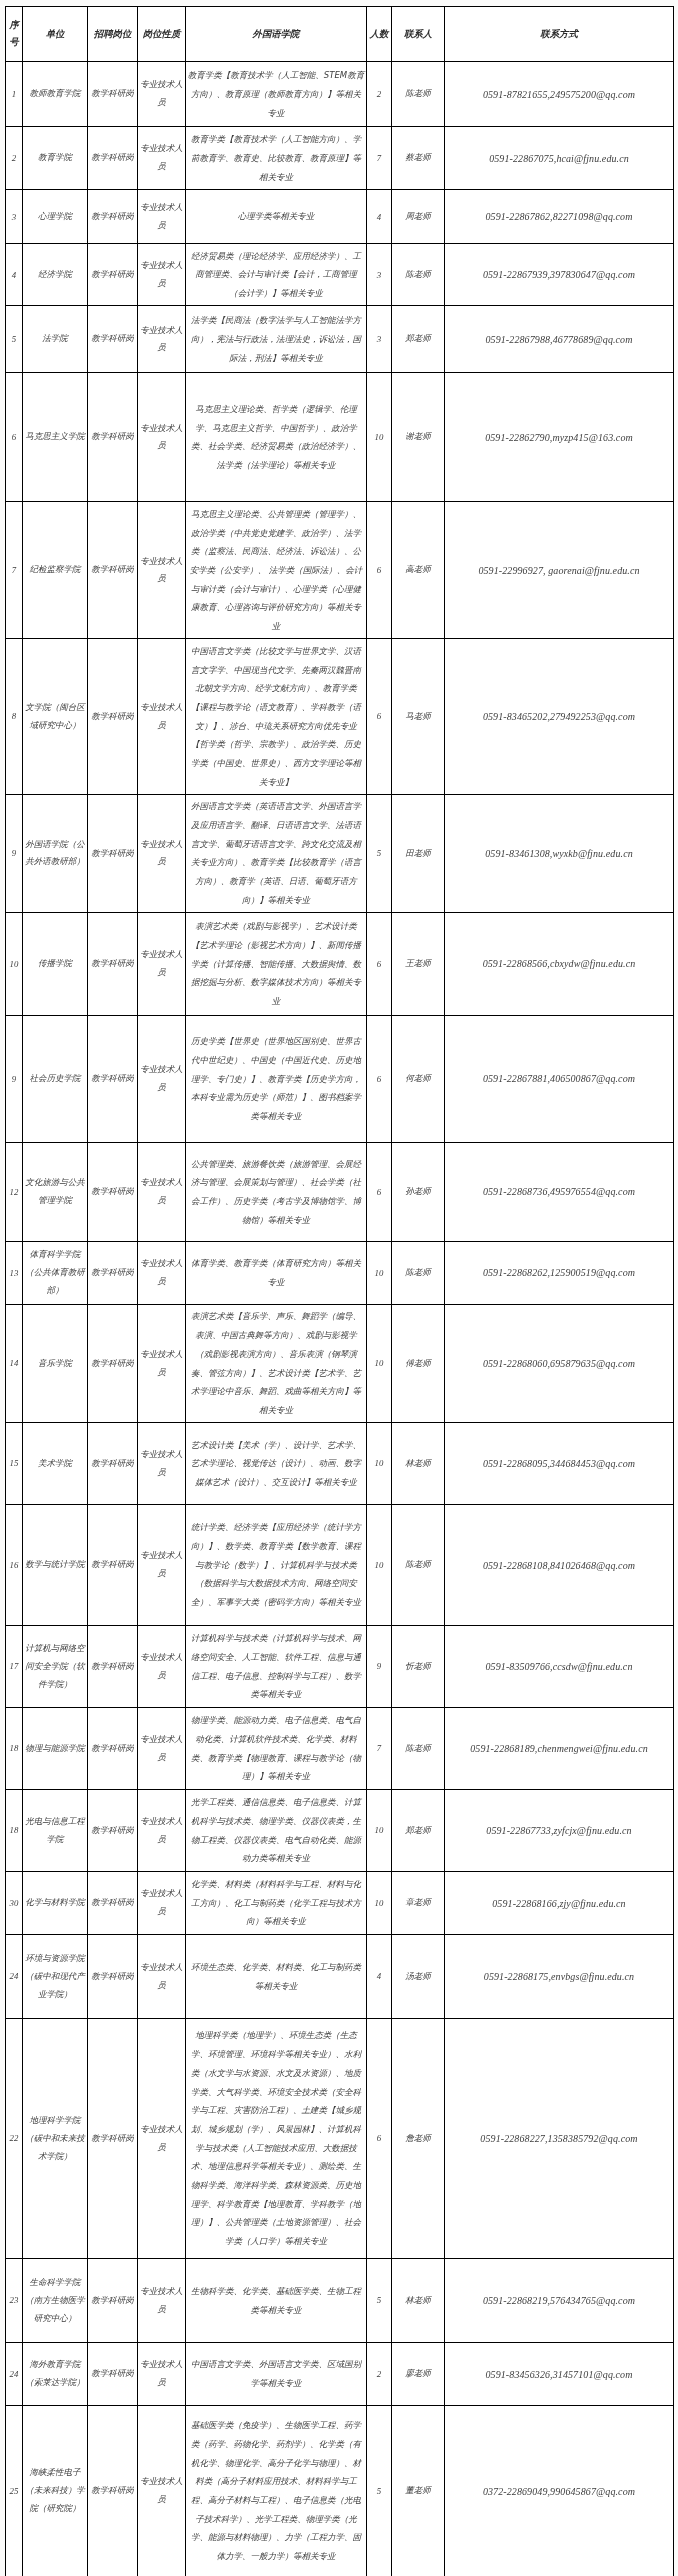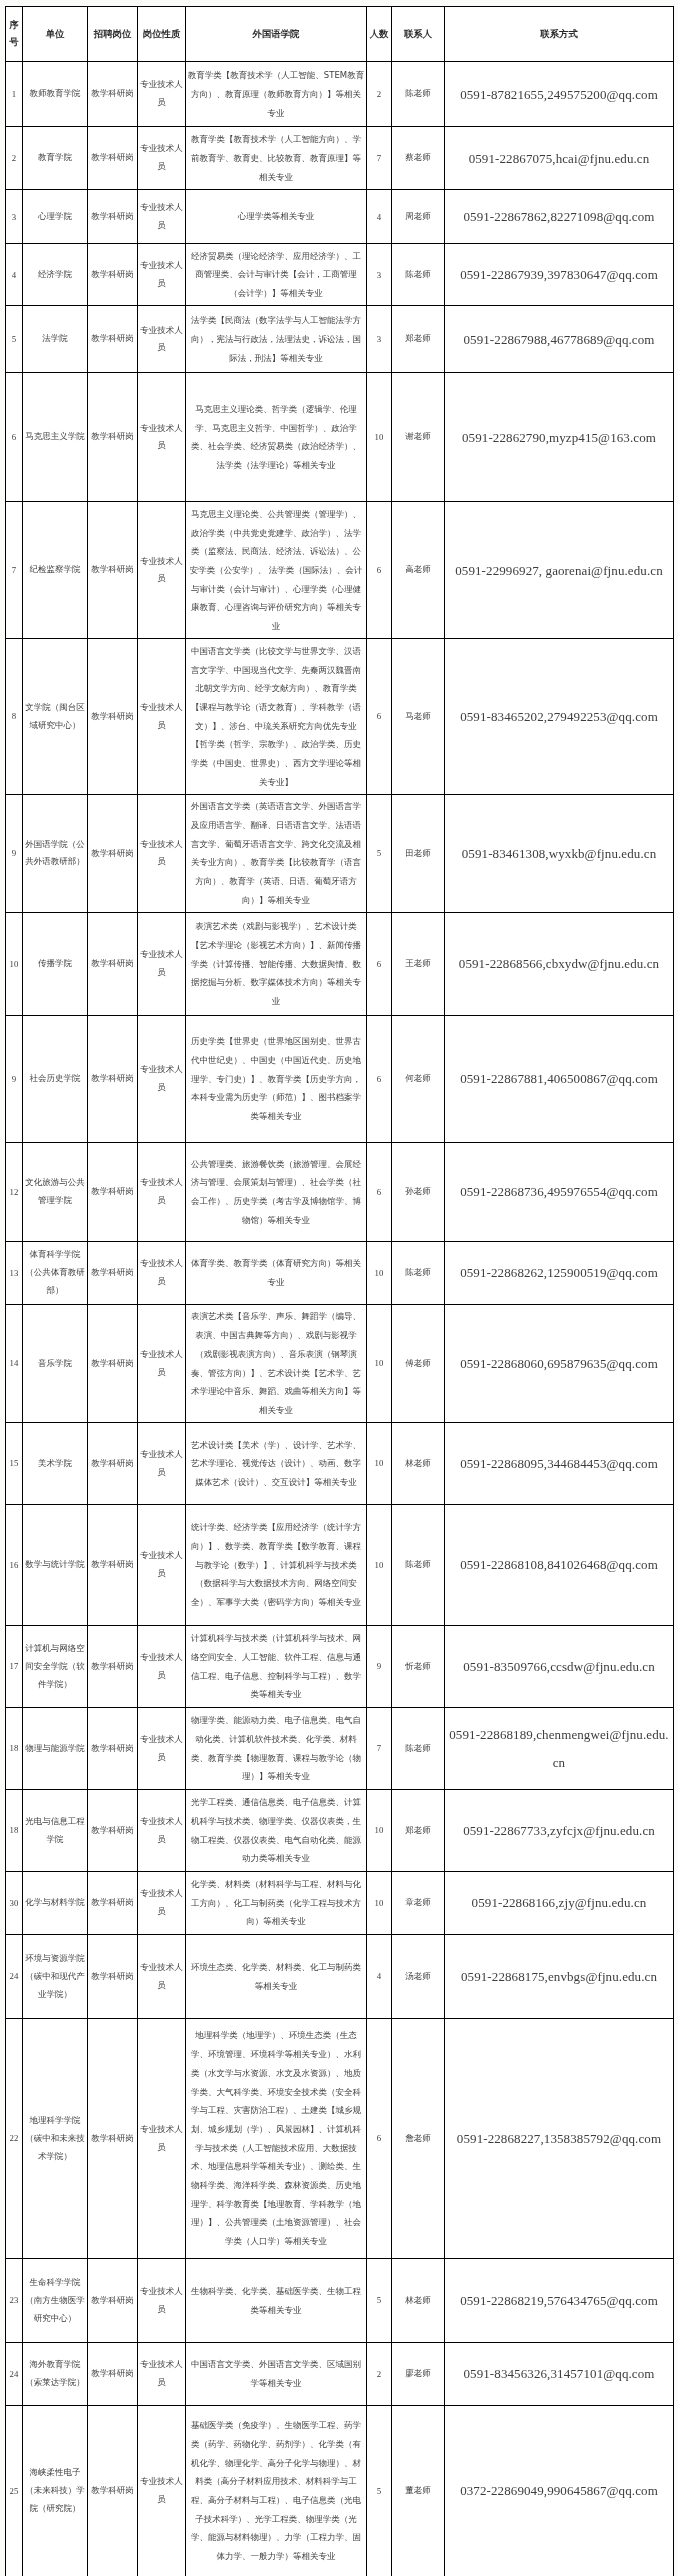--- a/index.html
+++ b/index.html
@@ -1,29 +1,29 @@
 <!DOCTYPE html>
 <html style="font-size:10px"><head>
 <meta charset="utf-8">
 <style>
   html,body{margin:0;padding:0;background:#fbfbfa;color:#3d3d3d;
     font-family:"DejaVu Sans","Liberation Sans",sans-serif;}
   .page{width:679px;margin:0 auto;padding:6.3px 5px;box-sizing:border-box;}
-  table{border-collapse:collapse;width:667px;table-layout:fixed;background:#fff;}
+  table{border-collapse:collapse;width:667px;table-layout:fixed;background:#fff;font-style:italic;}
   th,td{border-left:0.6px solid #000;border-right:0.6px solid #000;
     border-top:1.3px solid #000;border-bottom:1.3px solid #000;
     padding:2.5px 1.9px;text-align:center;vertical-align:middle;
     word-break:break-all;overflow:hidden;}
   table{border:1.3px solid #000;}
   thead th{font-size:9.4px;font-weight:bold;color:#2d2d2d;height:49px;line-height:1.8;}
   td{font-size:8.5px;line-height:2.1;}
   td.col-no{font-family:"Liberation Serif",serif;font-size:8.8px;}
   td.col-major{line-height:2.2;padding:2.5px 1.3px;}
   td.col-count{font-family:"Liberation Serif",serif;font-size:8.8px;}
-  td.col-info{font-family:"Liberation Serif","DejaVu Serif",serif;font-size:13px;
+  td.col-info{font-family:"Liberation Serif","DejaVu Serif",serif;font-size:10px;
     letter-spacing:0.1px;}
 </style>
 </head>
 <body>
 
 <div class="page">
   <table>
     <colgroup>
       <col style="width:17px">
         <col style="width:65px">

